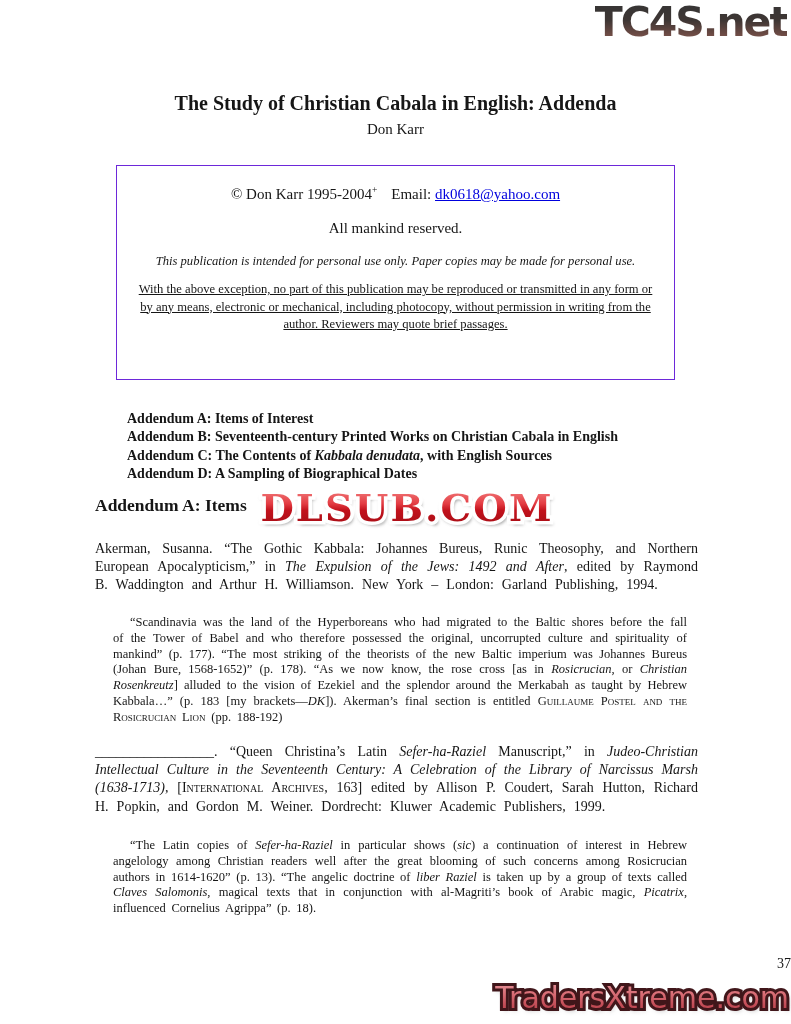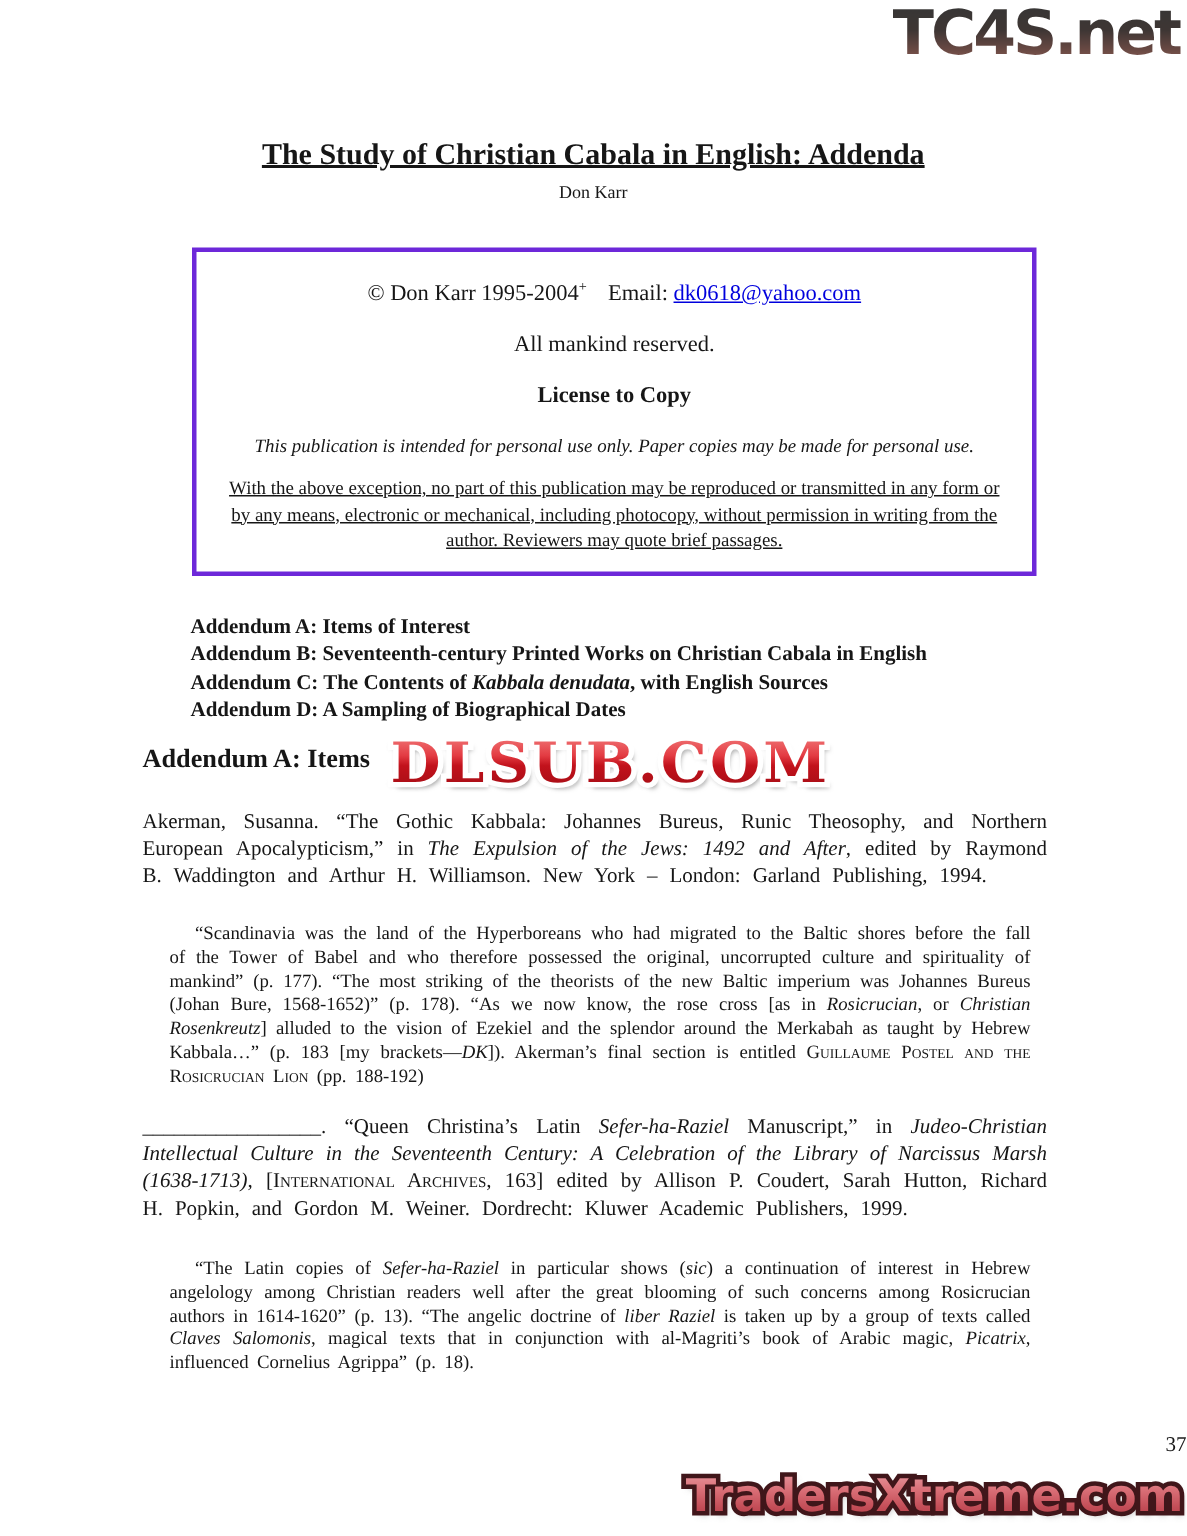--- a/index.html
+++ b/index.html
@@ -43,47 +43,47 @@
     color:#ffffff;
   }
   .wm-dlsub .wm-front{
     background:linear-gradient(180deg,#f27d7d 0%,#e33b42 38%,#c2121c 55%,#a30d15 100%);
     -webkit-background-clip:text;background-clip:text;color:transparent;
   }
 
   .wm-traders{
     right:2px;top:978px;
     font-family:"DejaVu Sans", sans-serif;
-    font-weight:bold;font-size:30px;letter-spacing:0px;
+    font-weight:normal;font-size:30px;letter-spacing:0px;
     line-height:1.3;
     z-index:5;
   }
   .wm-traders .wm-back{
     -webkit-text-stroke:6px #40161a;
     color:#40161a;
     text-shadow:0 0 4px #ffffff,0 0 6px #f2f2f2,2px 3px 4px rgba(120,120,120,0.5);
   }
   .wm-traders .wm-front{
     background:linear-gradient(180deg,#eaa2a8 0%,#d96e76 40%,#c24c56 70%,#b03d47 100%);
     -webkit-background-clip:text;background-clip:text;color:transparent;
   }
 
   
   .doc-title{
     position:absolute;top:92px;left:0;width:100%;
-    text-align:center;font-size:20px;font-weight:bold;text-decoration:underline;
+    text-align:center;font-size:20px;font-weight:bold;
   }
   .doc-author{
     position:absolute;top:121px;left:0;width:100%;
-    text-align:center;font-size:12px;
+    text-align:center;font-size:15px;
   }
 
   .license-box{
-    position:absolute;left:128px;top:165px;width:557px;height:213px;
-    border:3px solid #6d28d9;
+    position:absolute;left:116px;top:165px;width:557px;height:213px;
+    border:1px solid #6d28d9;
     text-align:center;
   }
   .lb-copyright{margin-top:19px;font-size:15px;}
   .lb-copyright sup{font-size:9.5px;vertical-align:super;}
   .lb-gap{display:inline-block;width:14px;}
   .email-link{color:#0000dd;text-decoration:underline;cursor:pointer;}
   .lb-rights{margin-top:17px;font-size:15px;}
   .lb-heading{margin-top:17px;font-size:15px;font-weight:bold;}
   .lb-para1{margin:16px 10px 0 10px;font-size:12.6px;line-height:17px;font-style:italic;}
   .lb-para2{margin:11px 14px 0 14px;font-size:12.6px;line-height:17.6px;text-decoration:underline;}
@@ -132,21 +132,20 @@
   <div class="wm-tc4s">TC4S.net</div>
 
   <div class="doc-title">The Study of Christian Cabala in English: Addenda</div>
   <div class="doc-author">Don Karr</div>
 
   <div class="license-box">
     <div class="lb-copyright">
       <span>© Don Karr 1995-2004</span><sup>+</sup><span class="lb-gap"></span><span>Email: </span><a class="email-link">dk0618@yahoo.com</a>
     </div>
     <div class="lb-rights">All mankind reserved.</div>
-    <div class="lb-heading">License to Copy</div>
     <div class="lb-para1">This publication is intended for personal use only. Paper copies may be made for personal use.</div>
     <div class="lb-para2">With the above exception, no part of this publication may be reproduced or transmitted in any form or by any means, electronic or mechanical, including photocopy, without permission in writing from the author. Reviewers may quote brief passages.</div>
   </div>
 
   <div class="addenda-list">
     <div><span>Addendum A: Items of Interest</span></div>
     <div><span>Addendum B: Seventeenth-century Printed Works on Christian Cabala in English</span></div>
     <div><span>Addendum C: The Contents of </span><span class="seg-i">Kabbala denudata</span><span>, with English Sources</span></div>
     <div><span>Addendum D: A Sampling of Biographical Dates</span></div>
   </div>

